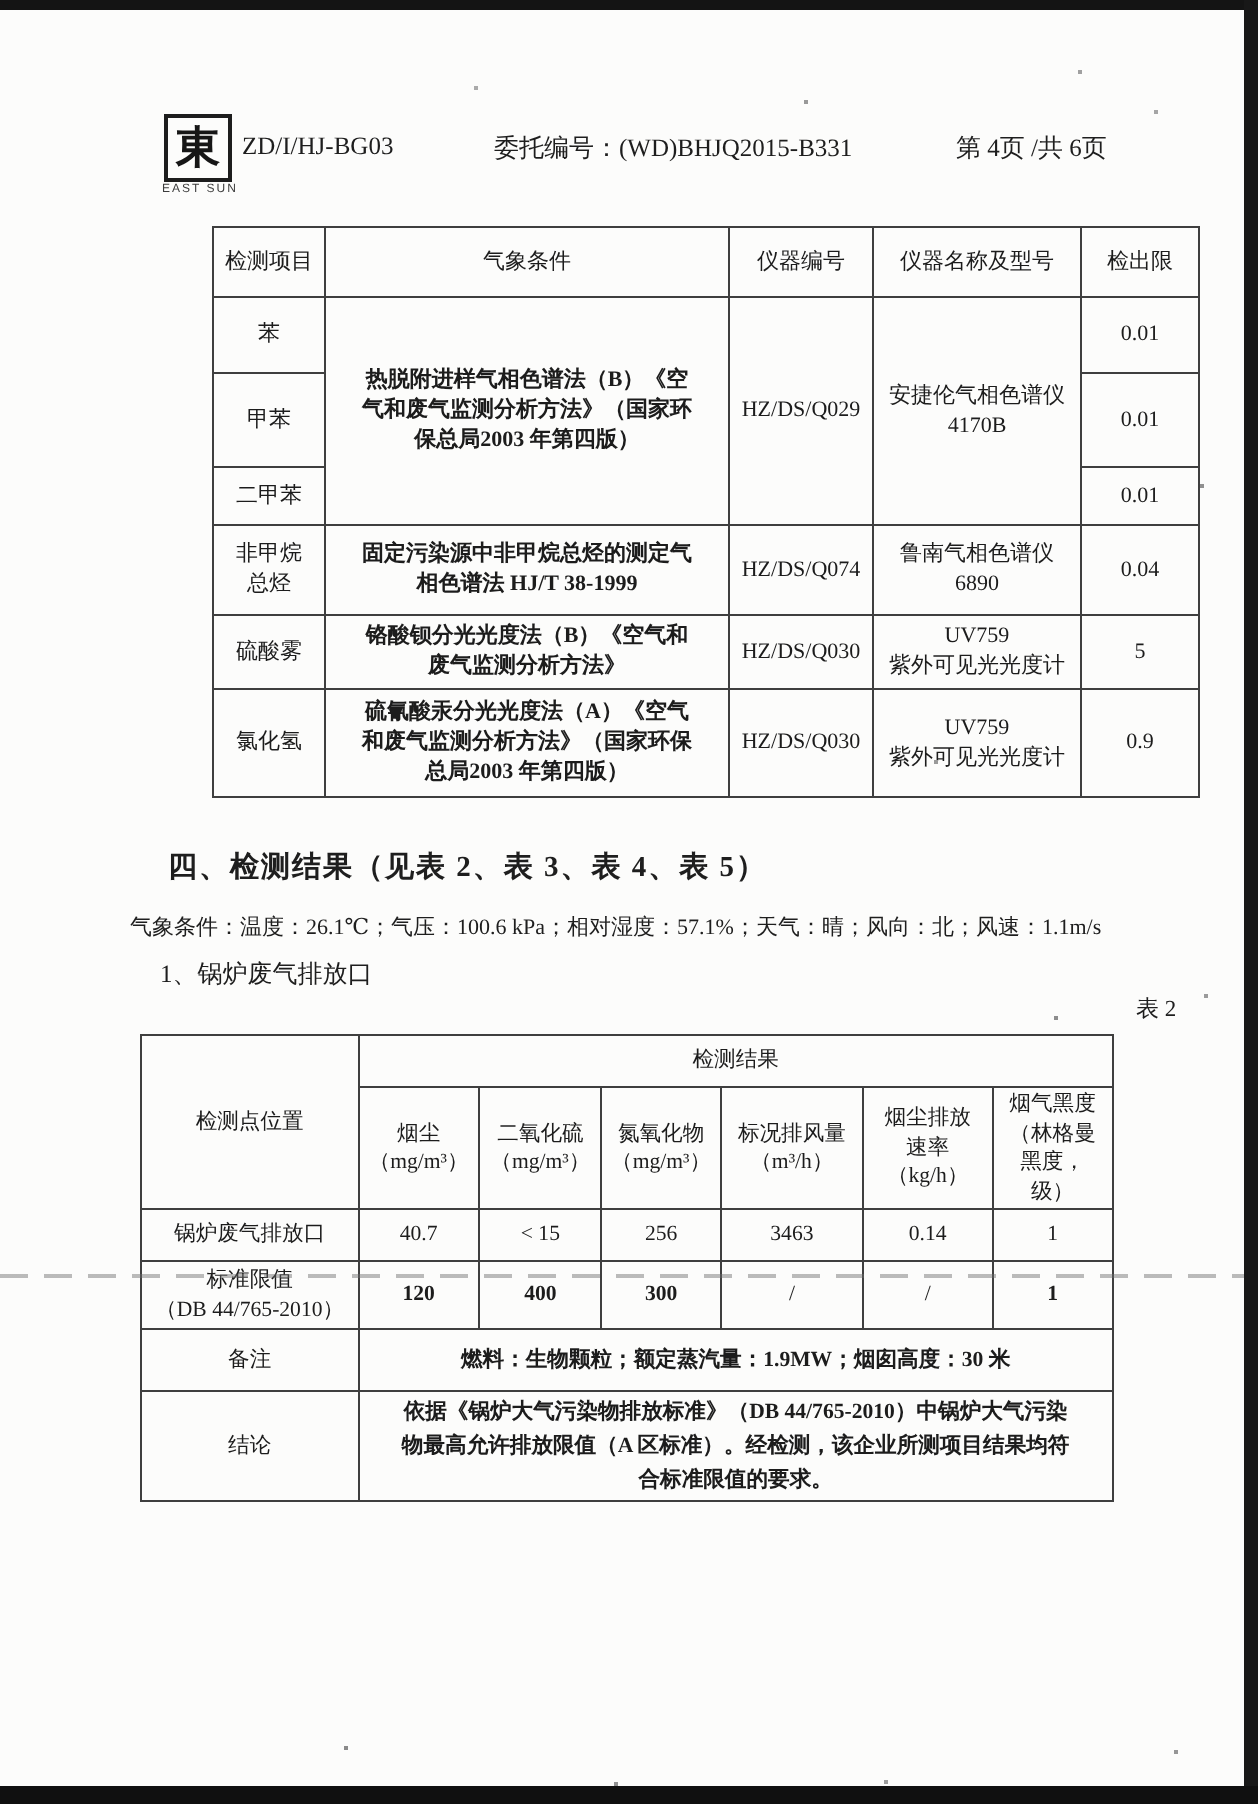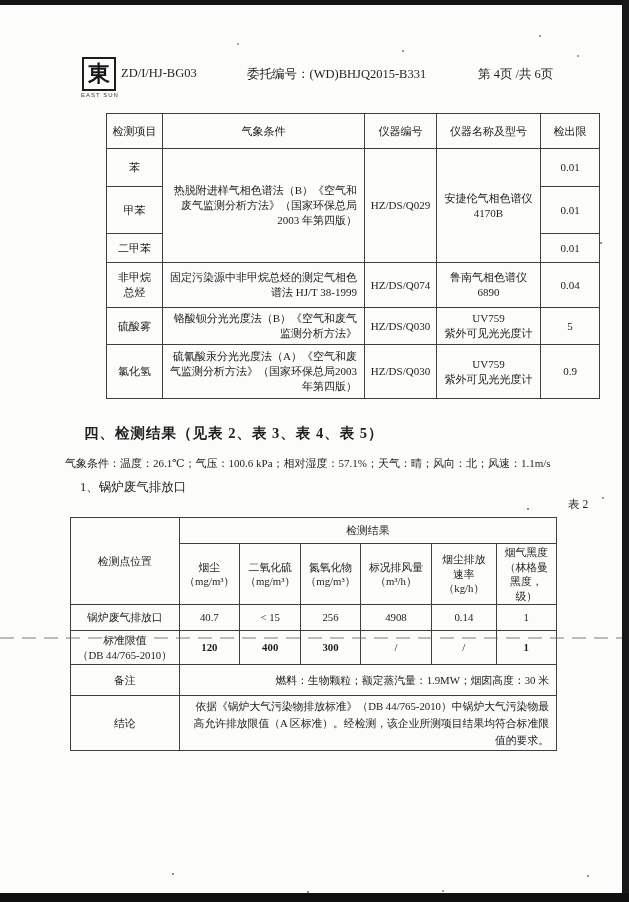--- a/index.html
+++ b/index.html
@@ -36,21 +36,21 @@
   .hdr{position:absolute;top:66px;font-size:12.5px;white-space:nowrap;text-align:right;}
   .hdr.code{left:121px;}
   .hdr.commission{left:247px;}
   .hdr.pageinfo{left:478px;}
   
   table{border-collapse:collapse;table-layout:fixed;}
   td,th{border:1px solid #3f3f3f;font-weight:normal;
     text-align:center;vertical-align:middle;
     font-size:11px;line-height:1.35;white-space:pre-line;
     padding:1px 3px;box-sizing:border-box;color:#1c1c1c;}
-  td.left{text-align:right;padding:2px 7px;}
+  td.left{text-align:center;padding:2px 18px;font-weight:bold;}
   .t1{position:absolute;left:70px;top:113px;width:493px;margin-left:36px;}
   .t2{position:absolute;left:70px;top:517px;width:487px;}
   .t2 td,.t2 th{font-size:10.8px;}
   .bold{font-weight:bold;}
   
   .sec-title{position:absolute;left:84px;top:424px;font-size:14.5px;font-weight:bold;
     letter-spacing:1px;white-space:nowrap;}
   .weather{position:absolute;left:65px;top:456px;font-size:11px;white-space:nowrap;}
   .subsec{position:absolute;left:80px;top:479px;font-size:12.5px;white-space:nowrap;}
   .t2-label{position:absolute;left:568px;top:497px;font-size:11.5px;}
@@ -162,21 +162,21 @@
 （kg/h）</th>
       <th>烟气黑度
 （林格曼
 黑度，级）</th>
     </tr>
     <tr style="height:26px">
       <td>锅炉废气排放口</td>
       <td>40.7</td>
       <td>&lt; 15</td>
       <td>256</td>
-      <td>4908</td>
+      <td>3463</td>
       <td>0.14</td>
       <td>1</td>
     </tr>
     <tr style="height:34px">
       <td>标准限值
 （DB 44/765-2010）</td>
       <td class="bold">120</td>
       <td class="bold">400</td>
       <td class="bold">300</td>
       <td>/</td>

